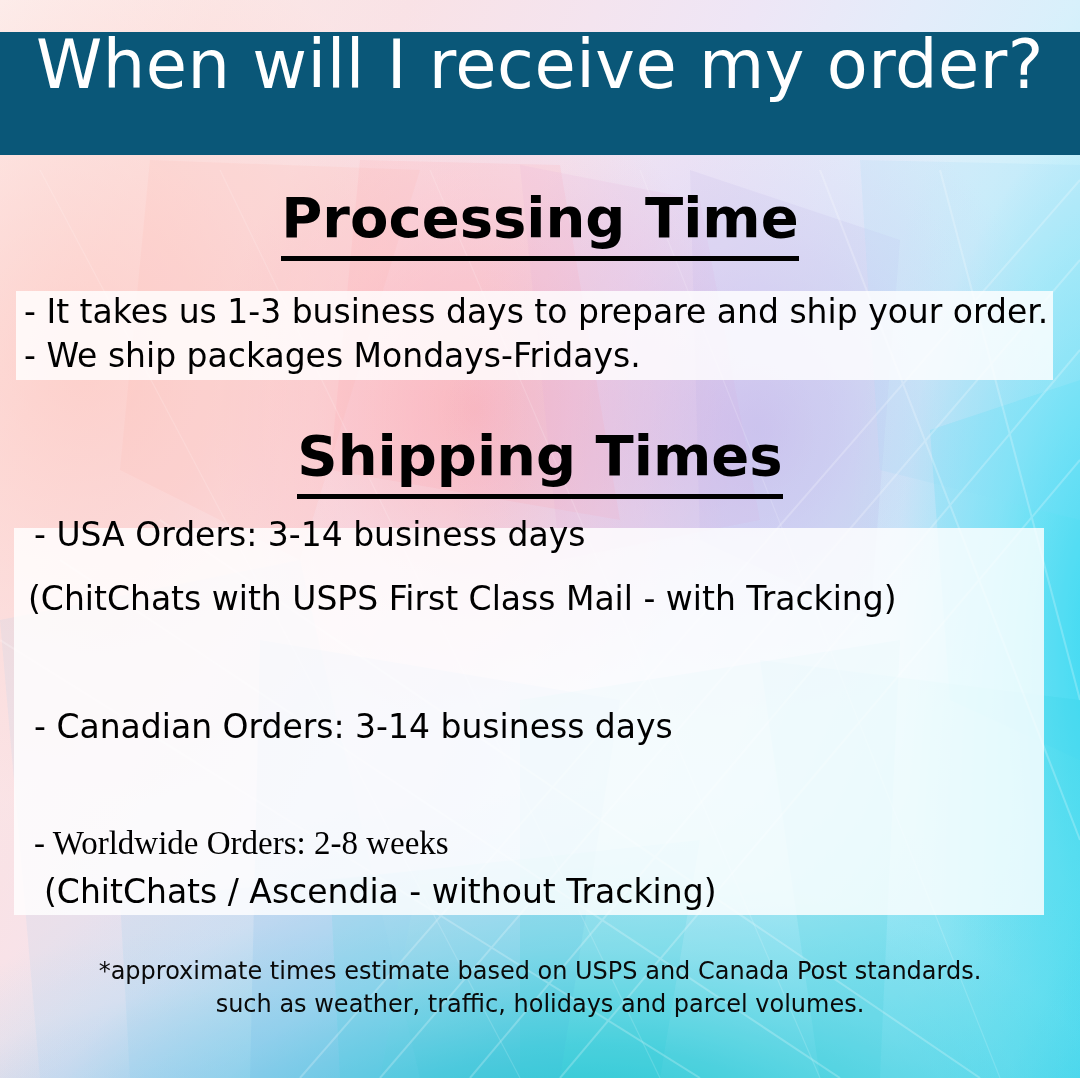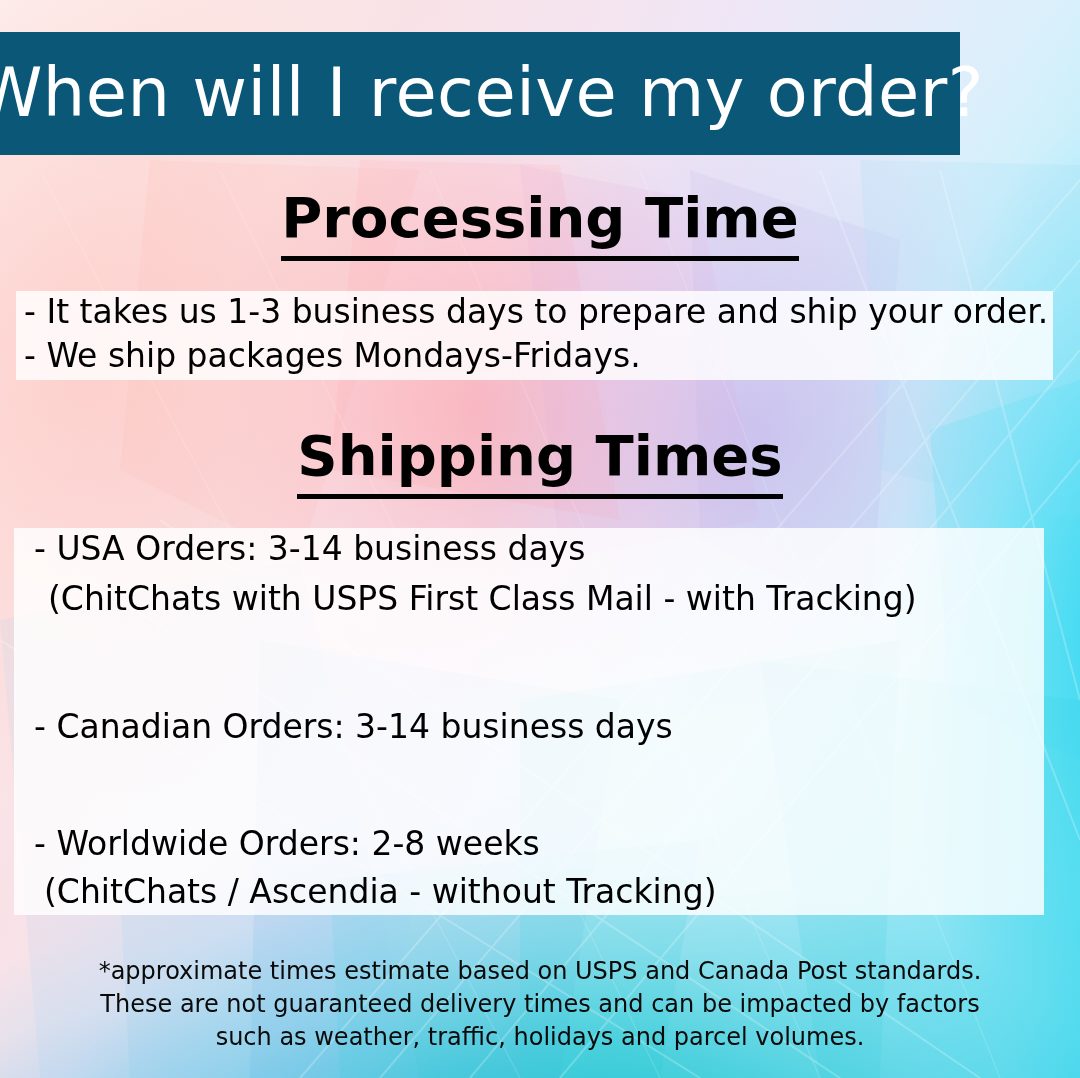--- a/index.html
+++ b/index.html
@@ -94,25 +94,25 @@
   }
 
   .bg-poly { opacity: .55; }
   .bg-streaks { opacity: .5; }
 
   
   .banner {
     position: absolute;
     left: 0;
     top: 32px;
-    width: 960px;
+    width: 1080px;
     height: 123px;
     background: #0a5778;
     display: flex;
-    align-items: center;
+    align-items: flex-start;
     justify-content: center;
   }
 
   .banner-title {
     color: #ffffff;
     font-family: "DejaVu Sans", sans-serif;
     font-size: 67px;
     font-weight: 400;
     letter-spacing: 0.5px;
     line-height: 1;
@@ -166,27 +166,27 @@
     font-family: "DejaVu Sans", sans-serif;
     font-weight: 400;
     font-size: 33px;
     line-height: 1;
     white-space: nowrap;
   }
 
   #proc-line-1 { left: 24px; top: 295px; }
   #proc-line-2 { left: 24px; top: 339px; }
 
-  #ship-usa-1  { left: 34px;  top: 532px; }
-  #ship-usa-2  { left: 48px;  top: 582px; }
+  #ship-usa-1  { left: 34px;  top: 518px; }
+  #ship-usa-2  { left: 28px;  top: 582px; }
 
   #ship-can-1  { left: 34px;  top: 710px; }
   #ship-can-2  { left: 28px;  top: 729px; }
 
-  #ship-wld-1  { left: 34px;  top: 827px; }
+  #ship-wld-1  { left: 34px;  top: 827px; font-family: Liberation Serif, serif; }
   #ship-wld-2  { left: 44px;  top: 875px; }
 
   
   .footer {
     position: absolute;
     left: 0;
     top: 955px;
     width: 1080px;
     text-align: center;
     color: #0a0a0a;
@@ -269,17 +269,16 @@
   <div class="body-line" id="ship-usa-1">- USA Orders:  3-14 business days</div>
   <div class="body-line" id="ship-usa-2">(ChitChats with USPS First Class Mail - with Tracking)</div>
 
   <div class="body-line" id="ship-can-1">- Canadian Orders: 3-14 business days</div>
 
   <div class="body-line" id="ship-wld-1">- Worldwide Orders: 2-8 weeks</div>
   <div class="body-line" id="ship-wld-2">(ChitChats / Ascendia - without Tracking)</div>
 
   <div class="footer">
     <div>*approximate times estimate based on USPS and Canada Post standards.</div>
-    <div>These are not guaranteed delivery times and can be impacted by factors</div>
     <div>such as weather, traffic, holidays and parcel volumes.</div>
   </div>
 
 </div>
 
 </body></html>

